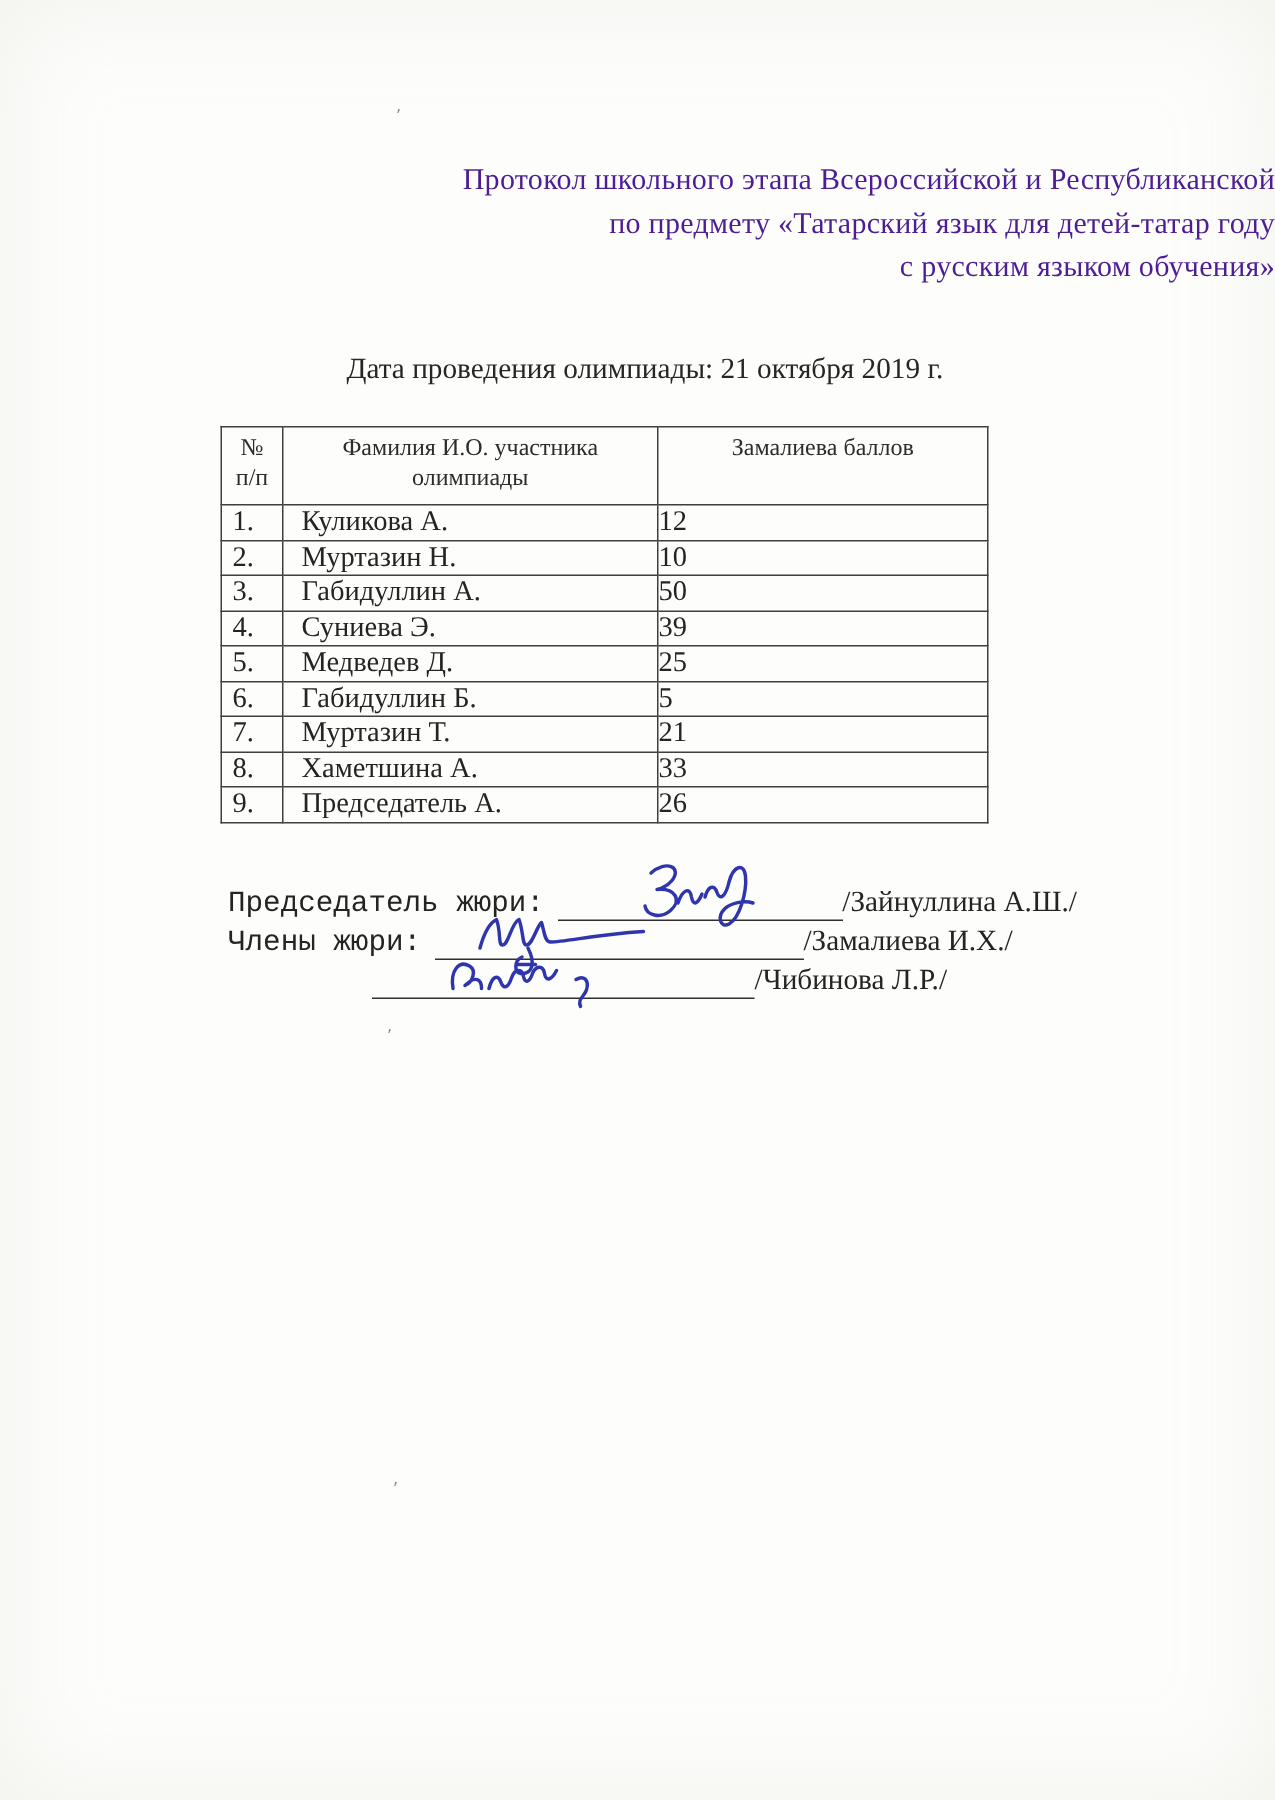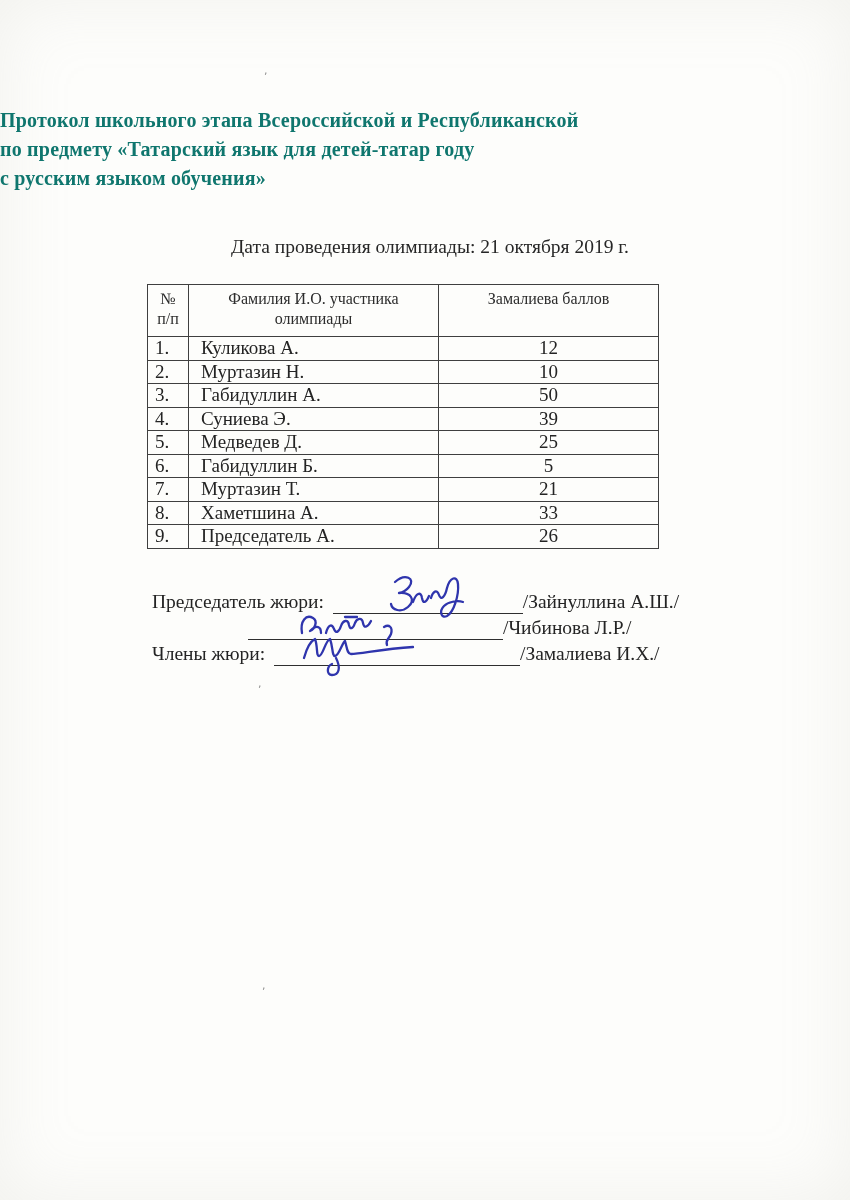--- a/index.html
+++ b/index.html
@@ -8,23 +8,23 @@
     width:850px;height:1200px;
     background:#fdfdfb;
     font-family:"Liberation Serif","DejaVu Serif",serif;
     color:#1f1f1f;
     overflow:hidden;
     box-shadow:inset 0 0 70px rgba(190,190,178,0.18);
   }
   
   .title-block{
     position:absolute;top:106px;left:0;width:850px;
-    text-align:left;font-weight:bold;
+    text-align:right;font-weight:normal;
     font-size:20px;line-height:29px;letter-spacing:0.2px;
-    color:#0f766e;
+    color:#4c1d95;
   }
   
   .date-line{
     position:absolute;top:236px;left:0;width:860px;
     text-align:center;font-size:19.5px;color:#262626;
   }
   
   table.results{
     position:absolute;left:147px;top:284px;
     border-collapse:collapse;
@@ -44,28 +44,28 @@
     font-size:16px;line-height:20px;padding-top:4px;
     text-align:center;color:#2c2c2c;
   }
   tr.body-row{height:23.5px;}
   tr.body-row td{
     font-size:19px;line-height:21px;padding:0 0 1px 0;
     color:#242424;vertical-align:middle;
   }
   td.c-num{padding-left:7px !important;}
   td.c-name{padding-left:12px !important;}
-  td.c-score{text-align:center;}
+  td.c-score{}
   
   .sig-block{
     position:absolute;left:152px;top:590px;width:560px;
     font-size:19.5px;color:#242424;
   }
   .sig-line{position:relative;height:26px;white-space:nowrap;}
-  .sig-label{display:inline-block;vertical-align:bottom;line-height:24px;}
+  .sig-label{display:inline-block;vertical-align:bottom;line-height:24px;font-family:Liberation Mono, monospace;}
   .sig-underline{
     display:inline-block;vertical-align:bottom;
     height:22px;border-bottom:1.6px solid #2f2f2f;
     position:relative;
   }
   .sig-name{display:inline-block;vertical-align:bottom;line-height:24px;text-align:center;}
   .sig-svg{position:absolute;pointer-events:none;}
   
   .speck{
     position:absolute;font-size:11px;color:#8d8d8d;
@@ -162,43 +162,43 @@
           <g fill="none" stroke="#2f35ad" stroke-width="2.3" stroke-linecap="round" stroke-linejoin="round">
             <path d="M34,16 c10,-9 21,-4 14,5 c-4,5 -10,6 -10,6 c12,-1 17,7 9,14 c-7,6 -16,3 -17,-3"></path>
             <path d="M52,36 c3,-9 8,-11 9,-4 c1,6 4,5 7,-2"></path>
             <path d="M70,32 c2,-7 6,-9 8,-3 c2,6 6,2 8,-7 c3,-11 10,-13 11,-4 c1,11 -4,28 -11,32 c-6,3 -8,-5 -3,-10 c4,-4 13,-6 19,-4"></path>
           </g>
         </svg>
       </span><span class="sig-name">/Зайнуллина А.Ш./</span>
     </div>
 
     <div class="sig-line">
+      <span class="sig-label">Члены жюри:</span>
+      <span class="sig-underline" style="width:246px;margin-left:4px;">
+        <svg class="sig-svg" style="left:18px;bottom:-13px;" width="160" height="54" viewBox="0 0 160 54">
+          <g fill="none" stroke="#2f35ad" stroke-width="2.3" stroke-linecap="round" stroke-linejoin="round">
+            <path d="M12,34 c3,-11 7,-17 11,-19 c3,8 1,17 4,17 c4,0 6,-15 11,-17 c3,8 2,17 5,17 c4,0 7,-13 10,-15 c2,6 2,13 6,13 c10,0 30,-5 62,-7"></path>
+            <path d="M44,34 c5,10 3,17 -4,17 c-6,0 -5,-9 0,-11"></path>
+          </g>
+        </svg>
+      </span><span class="sig-name">/Замалиева И.Х./</span>
+    </div>
+
+    <div class="sig-line">
       <span class="sig-underline" style="width:255px;margin-left:96px;">
         <svg class="sig-svg" style="left:40px;bottom:-8px;" width="150" height="40" viewBox="0 0 150 40">
           <g fill="none" stroke="#2f35ad" stroke-width="2.3" stroke-linecap="round" stroke-linejoin="round">
             <path d="M14,26 c-2,-12 4,-19 11,-15 c5,3 2,11 -3,13 c7,-7 11,-4 11,2"></path>
             <path d="M38,26 c2,-8 6,-10 8,-4 c2,5 5,3 7,-3 c2,-6 7,-7 8,-1 c1,5 4,4 6,-2 c2,-5 7,-6 8,0 c1,6 5,4 8,-2"></path>
             <path d="M57,10 h12"></path>
             <path d="M96,20 c5,-3 9,0 7,7 c-2,5 -6,6 -4,11"></path>
           </g>
         </svg>
       </span><span class="sig-name">/Чибинова Л.Р./</span>
     </div>
 
-    <div class="sig-line">
-      <span class="sig-label">Члены жюри:</span>
-      <span class="sig-underline" style="width:246px;margin-left:4px;">
-        <svg class="sig-svg" style="left:18px;bottom:-13px;" width="160" height="54" viewBox="0 0 160 54">
-          <g fill="none" stroke="#2f35ad" stroke-width="2.3" stroke-linecap="round" stroke-linejoin="round">
-            <path d="M12,34 c3,-11 7,-17 11,-19 c3,8 1,17 4,17 c4,0 6,-15 11,-17 c3,8 2,17 5,17 c4,0 7,-13 10,-15 c2,6 2,13 6,13 c10,0 30,-5 62,-7"></path>
-            <path d="M44,34 c5,10 3,17 -4,17 c-6,0 -5,-9 0,-11"></path>
-          </g>
-        </svg>
-      </span><span class="sig-name">/Замалиева И.Х./</span>
-    </div>
-
   </div>
 
   <div class="speck" style="left:264px;top:64px;">,</div>
   <div class="speck" style="left:258px;top:677px;">,</div>
   <div class="speck" style="left:262px;top:979px;">,</div>
 
 </div>
 
 </body></html>

